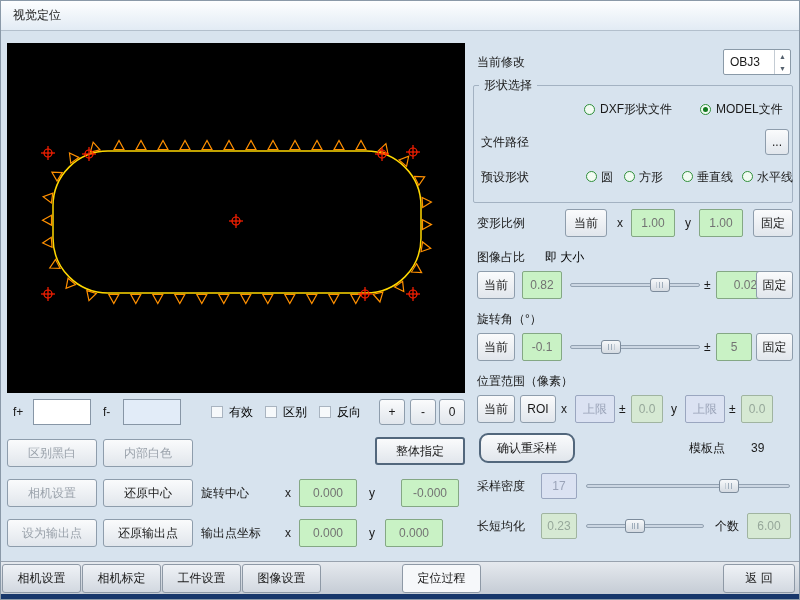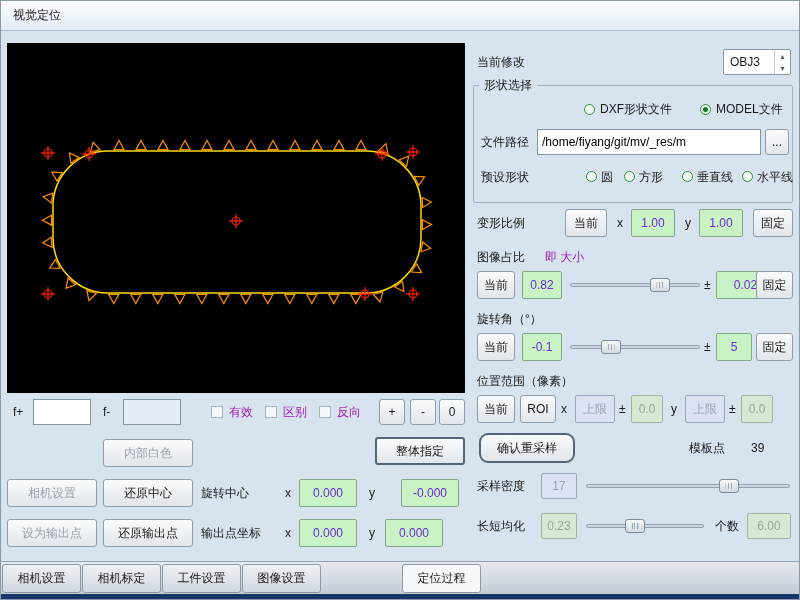--- a/index.html
+++ b/index.html
@@ -7,30 +7,30 @@
   body { font-family:"Liberation Sans","DejaVu Sans",sans-serif; font-size:12px; color:#1a1a1a; }
   #win { position:relative; width:800px; height:600px; background:#d7e3ee; overflow:hidden; border:1px solid #8a99a8; }
 
   #titlebar { position:absolute; left:0; top:0; width:800px; height:30px;
     background:linear-gradient(#fdfeff,#e2ebf4); border-bottom:1px solid #b2bfcc;
     display:flex; align-items:center; padding-left:12px; }
 
   #canvas { position:absolute; left:6px; top:42px; width:458px; height:350px; background:#000; }
 
   .lbl { position:absolute; display:flex; align-items:center; white-space:nowrap; }
-  .lbl.gray { color:#a21caf; }
+  .lbl.gray { color:#000000; }
 
   .btn { position:absolute; display:flex; align-items:center; justify-content:center;
     background:linear-gradient(#fafbfc,#e1e6ec); border:1px solid #8e9dac; border-radius:3px;
     cursor:default; white-space:nowrap; }
   .btn.disabled { color:#9aa2ab; }
   .btn.strong { border:2px solid #52677c; }
 
   .field { position:absolute; display:flex; align-items:center; justify-content:center;
-    background:#c9f2c5; border:1px solid #84a884; border-radius:2px; color:#6d28d9; }
+    background:#c9f2c5; border:1px solid #84a884; border-radius:2px; color:#737373; }
   .field.dis-green { background:#d6e9d3; border-color:#a0b4a0; color:#96a79a; }
   .field.lav { background:#dbe2f2; border-color:#9aa6bf; color:#9aa3b8; }
 
   .tinput { position:absolute; border:1px solid #8796a6; background:#fff; font-family:inherit;
     font-size:12px; padding:0 4px; }
   .tinput.blue { background:#e2ecf8; }
 
   .cb { position:absolute; width:12px; height:12px; border:1px solid #a9b4c0; background:#f6f9fb; }
 
   .radio { position:absolute; width:11px; height:11px; border:1px solid #2f8f3a; border-radius:50%;
@@ -170,20 +170,21 @@
   <div class="lbl gray" style="left:228px;top:398px;height:26px;text-align:right;">有效</div>
   <div class="cb" style="left:264px;top:405px;"></div>
   <div class="lbl gray" style="left:282px;top:398px;height:26px;">区别</div>
   <div class="cb" style="left:318px;top:405px;"></div>
   <div class="lbl gray" style="left:336px;top:398px;height:26px;">反向</div>
 
   <div class="btn" style="left:378px;top:398px;width:26px;height:26px;">+</div>
   <div class="btn" style="left:409px;top:398px;width:26px;height:26px;">-</div>
   <div class="btn" style="left:438px;top:398px;width:26px;height:26px;">0</div>
 
+  <div class="btn disabled" style="left:6px;top:438px;width:90px;height:28px;">区别黑白</div>
   <div class="btn disabled" style="left:102px;top:438px;width:90px;height:28px;">内部白色</div>
   <div class="btn strong" style="left:374px;top:436px;width:90px;height:28px;">整体指定</div>
 
   <div class="btn disabled" style="left:6px;top:478px;width:90px;height:28px;">相机设置</div>
   <div class="btn" style="left:102px;top:478px;width:90px;height:28px;">还原中心</div>
   <div class="lbl" style="left:200px;top:478px;height:28px;">旋转中心</div>
   <div class="lbl" style="left:284px;top:478px;height:28px;">x</div>
   <div class="field" style="left:298px;top:478px;width:58px;height:28px;">0.000</div>
   <div class="lbl" style="left:368px;top:478px;height:28px;">y</div>
   <div class="field" style="left:384px;top:478px;width:58px;height:28px;margin-left:16px;">-0.000</div>
@@ -207,21 +208,20 @@
 
   <div class="group" style="left:472px;top:84px;width:320px;height:118px;"></div>
   <div class="group-title lbl" style="left:478px;top:77px;height:14px;">形状选择</div>
 
   <div class="radio" style="left:583px;top:103px;"></div>
   <div class="lbl" style="left:599px;top:97px;height:22px;">DXF形状文件</div>
   <div class="radio checked" style="left:699px;top:103px;"></div>
   <div class="lbl" style="left:715px;top:97px;height:22px;">MODEL文件</div>
 
   <div class="lbl" style="left:480px;top:128px;height:26px;">文件路径</div>
-  <input class="tinput" style="left: 536px; top: 128px; width: 224px; height: 26px;" value="/home/fiyang/git/mv/_res/m">
   <div class="btn" style="left:764px;top:128px;width:24px;height:26px;">...</div>
 
   <div class="lbl" style="left:480px;top:164px;height:24px;">预设形状</div>
   <div class="radio" style="left:585px;top:170px;"></div>
   <div class="lbl" style="left:600px;top:164px;height:24px;">圆</div>
   <div class="radio" style="left:623px;top:170px;"></div>
   <div class="lbl" style="left:638px;top:164px;height:24px;">方形</div>
   <div class="radio" style="left:681px;top:170px;"></div>
   <div class="lbl" style="left:696px;top:164px;height:24px;">垂直线</div>
   <div class="radio" style="left:741px;top:170px;"></div>
@@ -289,16 +289,17 @@
   </div>
   <div class="lbl" style="left:714px;top:512px;height:26px;">个数</div>
   <div class="field dis-green" style="left:746px;top:512px;width:44px;height:26px;">6.00</div>
 
   <div id="tabbar">
     <div class="tab" style="left:1px;">相机设置</div>
     <div class="tab" style="left:81px;">相机标定</div>
     <div class="tab" style="left:161px;">工件设置</div>
     <div class="tab" style="left:241px;">图像设置</div>
     <div class="tab active" style="left:401px;">定位过程</div>
+    <div class="tab" style="left:722px;width:72px;">返 回</div>
   </div>
   <div id="bottomstrip"></div>
 
 </div>
 
 </body></html>

